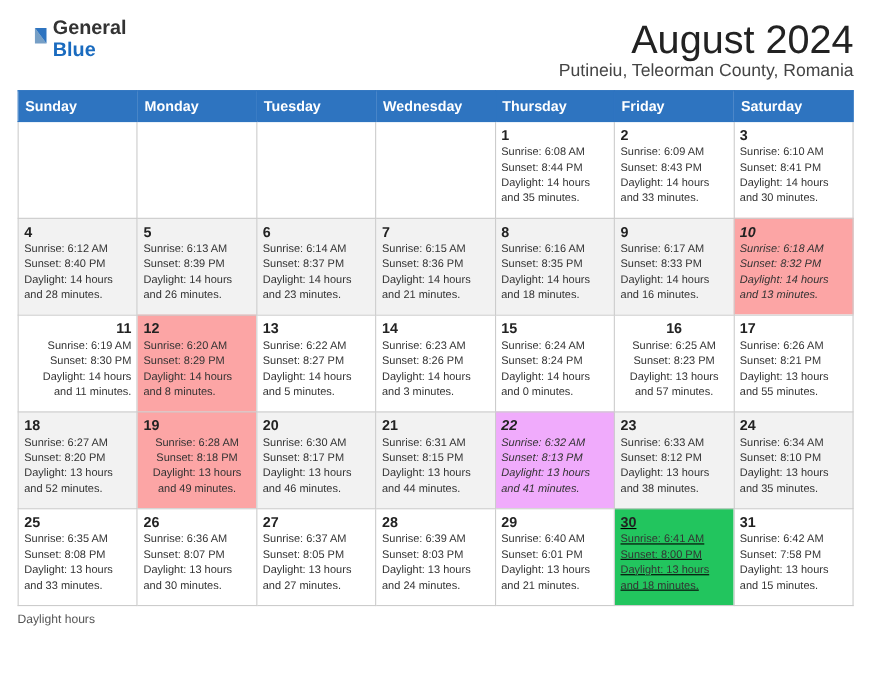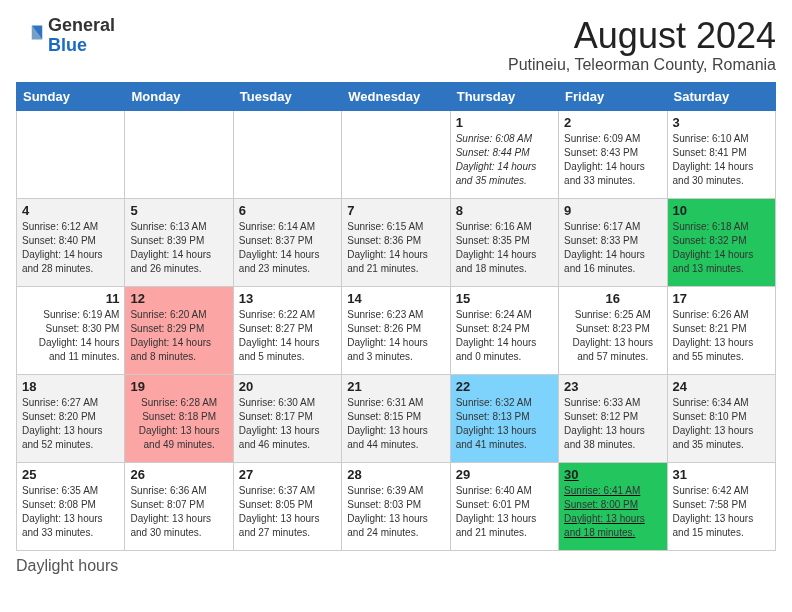--- a/index.html
+++ b/index.html
@@ -83,21 +83,21 @@
     .day-info {
       color: #333;
       font-size: 10px;
       line-height: 1.4;
     }
     .empty-cell {
       background: #fff !important;
     }
     .daylight-note {
       margin-top: 6px;
-      font-size: 16px;
+      font-size: 11px;
       color: #555;
     }
   </style>
 </head>
 <body>
 
 <div class="header">
   <div class="logo">
     <svg class="logo-icon" viewBox="0 0 32 32">
       <polygon points="18,4 30,4 30,20" fill="#2e74c0"></polygon>
@@ -127,21 +127,21 @@
       </tr>
   </thead>
   <tbody id="calendar-body">
   <tr>
         <td class="empty-cell"></td>
         <td class="empty-cell"></td>
         <td class="empty-cell"></td>
         <td class="empty-cell"></td>
         <td style="background: rgb(255, 255, 255);">
           <span class="day-number">1</span>
-          <div class="day-info" style="white-space: pre-line; font-style: italic;">Sunrise: 6:08 AM
+          <div class="day-info" style="white-space: pre-line;">Sunrise: 6:08 AM
 Sunset: 8:44 PM
 Daylight: 14 hours
 and 35 minutes.</div>
         </td>
         <td style="background: rgb(255, 255, 255);">
           <span class="day-number">2</span>
           <div class="day-info" style="white-space: pre-line;">Sunrise: 6:09 AM
 Sunset: 8:43 PM
 Daylight: 14 hours
 and 33 minutes.</div>
@@ -190,21 +190,21 @@
 Daylight: 14 hours
 and 18 minutes.</div>
         </td>
         <td style="background: rgb(242, 242, 242);">
           <span class="day-number">9</span>
           <div class="day-info" style="white-space: pre-line;">Sunrise: 6:17 AM
 Sunset: 8:33 PM
 Daylight: 14 hours
 and 16 minutes.</div>
         </td>
-        <td style="background: #22c55e;">
+        <td style="background: #fca5a5; font-style: italic;">
           <span class="day-number">10</span>
           <div class="day-info" style="white-space: pre-line;">Sunrise: 6:18 AM
 Sunset: 8:32 PM
 Daylight: 14 hours
 and 13 minutes.</div>
         </td>
       </tr>
       <tr>
         <td style="background: rgb(255, 255, 255); text-align: right;">
           <span class="day-number">11</span>
@@ -278,21 +278,21 @@
 Daylight: 13 hours
 and 46 minutes.</div>
         </td>
         <td style="background: rgb(242, 242, 242);">
           <span class="day-number">21</span>
           <div class="day-info" style="white-space: pre-line;">Sunrise: 6:31 AM
 Sunset: 8:15 PM
 Daylight: 13 hours
 and 44 minutes.</div>
         </td>
-        <td style="background: #7dd3fc;">
+        <td style="background: #f0abfc; font-style: italic;">
           <span class="day-number">22</span>
           <div class="day-info" style="white-space: pre-line;">Sunrise: 6:32 AM
 Sunset: 8:13 PM
 Daylight: 13 hours
 and 41 minutes.</div>
         </td>
         <td style="background: rgb(242, 242, 242);">
           <span class="day-number">23</span>
           <div class="day-info" style="white-space: pre-line;">Sunrise: 6:33 AM
 Sunset: 8:12 PM

